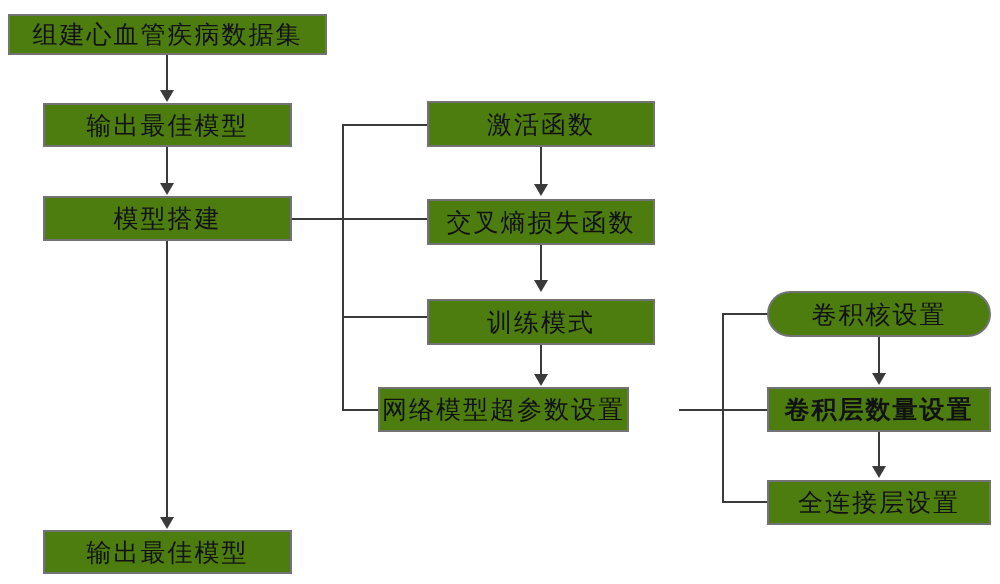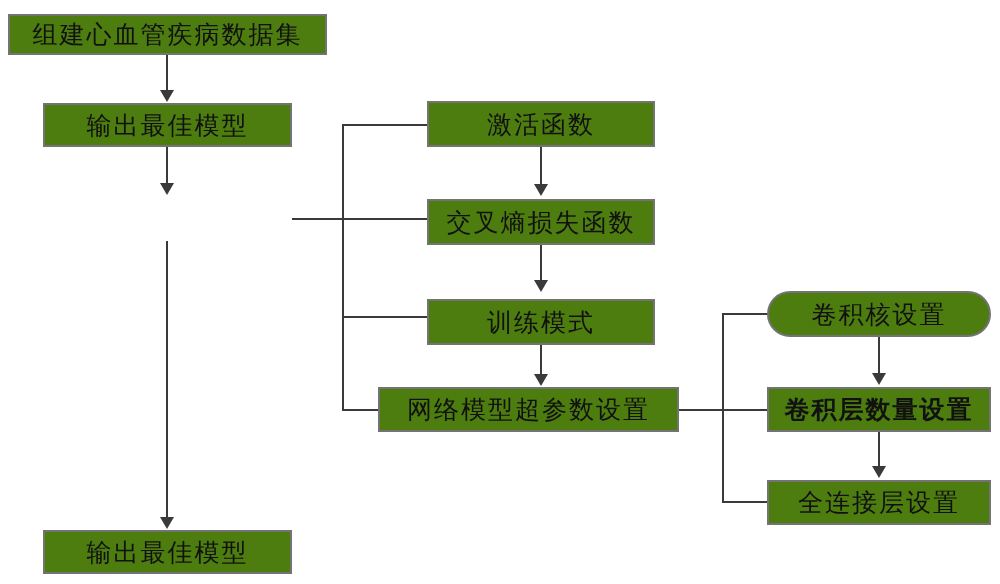--- a/index.html
+++ b/index.html
@@ -33,21 +33,21 @@
     line-height: 1;
   }
   
   #n-dataset      { left: 8px;   top: 14px;  width: 319px; height: 41px;  font-size: 25px; }
   #n-preprocess   { left: 43px;  top: 103px; width: 249px; height: 44px;  font-size: 25px; }
   #n-modelbuild   { left: 43px;  top: 196px; width: 249px; height: 45px;  font-size: 25px; }
   #n-output       { left: 43px;  top: 530px; width: 249px; height: 44px;  font-size: 25px; }
   #n-activation   { left: 427px; top: 101px; width: 228px; height: 46px;  font-size: 25px; }
   #n-celoss       { left: 427px; top: 199px; width: 228px; height: 46px;  font-size: 25px; }
   #n-trainmode    { left: 427px; top: 299px; width: 228px; height: 46px;  font-size: 25px; }
-  #n-hyperparam   { left: 378px; top: 387px; width: 301px; height: 45px;  font-size: 25px; }
+  #n-hyperparam   { left: 378px; top: 387px; width: 251px; height: 45px;  font-size: 25px; }
   #n-kernel       { left: 767px; top: 291px; width: 224px; height: 46px;  font-size: 25px; border-radius: 23px; }
   #n-convlayers   { left: 767px; top: 387px; width: 224px; height: 45px;  font-size: 25px; font-weight: bold; }
   #n-fclayers     { left: 767px; top: 480px; width: 224px; height: 45px;  font-size: 25px; }
 
   
   .line {
     position: absolute;
     background: #3a3a3a;
     z-index: 1;
   }
@@ -69,20 +69,23 @@
 <div id="canvas">
 
   <div class="node" id="n-dataset">
     <span class="node-label">组建心血管疾病数据集</span>
   </div>
 
   <div class="node" id="n-preprocess">
     <span class="node-label">输出最佳模型</span>
   </div>
 
+  <div class="node" id="n-modelbuild">
+    <span class="node-label">模型搭建</span>
+  </div>
 
   <div class="node" id="n-activation">
     <span class="node-label">激活函数</span>
   </div>
 
   <div class="node" id="n-output">
     <span class="node-label">输出最佳模型</span>
   </div>
 
   <div class="node" id="n-celoss">

